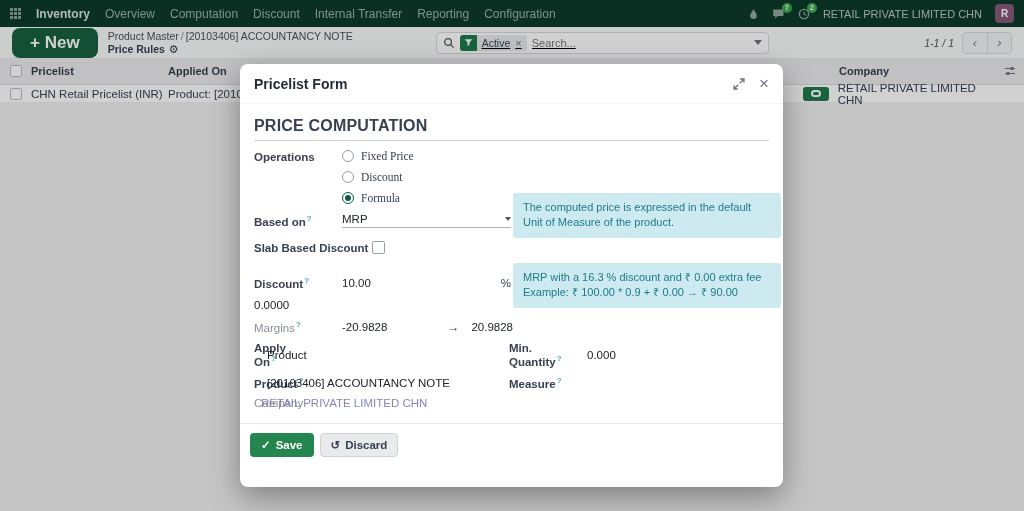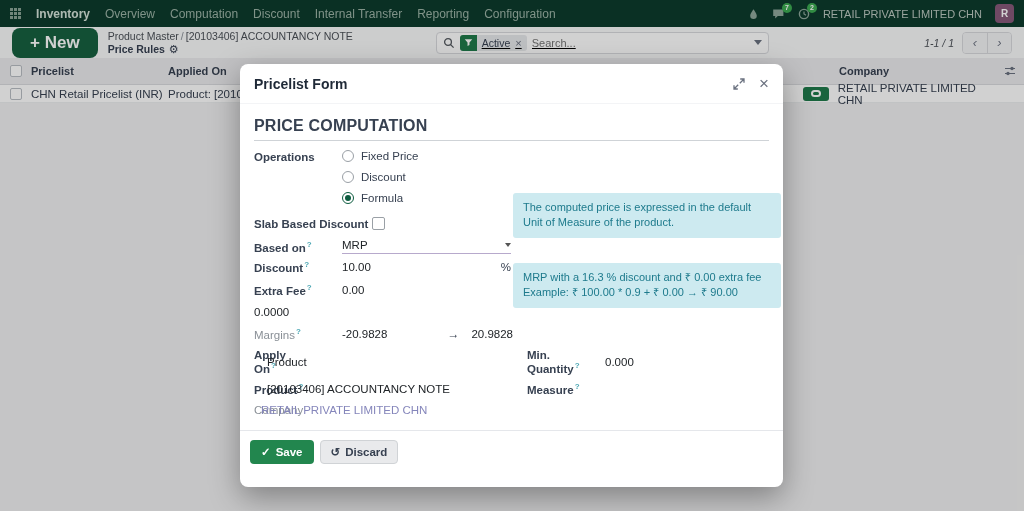--- a/index.html
+++ b/index.html
@@ -67,21 +67,21 @@
   .modal-body { padding:0 14px; position:relative; }
   .section-title { margin-top:13px; padding-bottom:5px; border-bottom:1px solid #cfd3d7; font-size:16px; font-weight:bold; color:#374151; letter-spacing:.2px; }
 
   .frow { display:flex; align-items:center; width:257px; }
   .flabel { width:88px; font-size:11.5px; font-weight:bold; color:#374151; flex-shrink:0; }
   .flabel.muted { color:#8a9097; font-weight:normal; }
   .fvalue { font-size:11.5px; color:#212529; }
   sup.help { font-size:8px; color:#4ba6b3; font-weight:bold; margin-left:1px; }
 
   .comp-block { display:flex; margin-top:9px; }
-  .radio-group { display:flex; flex-direction:column; gap:9px; }
+  .radio-group { display:flex; flex-direction:column; gap:9px;font-family:Liberation Serif, serif; }
   .radio-line { display:flex; align-items:center; gap:7px; cursor:pointer; }
   .radio { width:12px; height:12px; border:1px solid #9aa0a6; border-radius:50%; background:#fff; position:relative; flex-shrink:0; }
   .radio.selected { border-color:#0d5c3f; }
   .radio.selected::after { content:""; position:absolute; inset:2px; border-radius:50%; background:#0d5c3f; }
   .radio-label { font-size:11.5px; color:#374151; }
 
   .checkbox { width:13px; height:13px; border:1px solid #9aa0a6; border-radius:2px; background:#fff; cursor:pointer; }
 
   .select-field { width:171px; display:flex; align-items:center; justify-content:space-between; border-bottom:1px solid #b7a9cc; padding-bottom:2px; cursor:pointer; }
   .select-caret { width:0; height:0; border-left:3.5px solid transparent; border-right:3.5px solid transparent; border-top:4.5px solid #555; }
@@ -89,27 +89,27 @@
   .suffix { margin-left:auto; font-size:11.5px; color:#374151; }
   .margin-arrow { margin:0 12px 0 60px; color:#374151; font-size:12px; }
 
   .alert { position:absolute; left:273px; width:268px; background:#cdeaf0; border-radius:3px; padding:7px 10px; font-size:11px; line-height:1.4; color:#1d7a8c; }
   .alert-1 { top:76px; }
   .alert-2 { top:146px; }
 
   .cond-row { display:flex; margin-top:8px; }
   .cond-left { display:flex; align-items:center; width:255px; }
   .cond-left .flabel { width:49px; }
-  .cond-right { display:flex; align-items:center; margin-left:18px; }
+  .cond-right { display:flex; align-items:center; }
   .cond-right .flabel { width:78px; }
   .link-value { color:#8586bb; }
 
   .modal-footer { margin-top:14px; border-top:1px solid #e5e7eb; padding:9px 10px; display:flex; gap:6px; }
   .btn-save { background:#22864e; color:#fff; border:none; border-radius:4px; font-size:11.5px; font-weight:bold; padding:5px 11px; display:flex; align-items:center; gap:5px; cursor:pointer; font-family:inherit; }
-  .btn-discard { background:#e9eaec; color:#374151; border:1px solid #d0d3d6; border-radius:4px; font-size:11.5px; font-weight:bold; padding:4px 10px; display:flex; align-items:center; gap:5px; cursor:pointer; font-family:inherit; } .mt9 { margin-top:9px; } .mt10 { margin-top:6px; }
+  .btn-discard { background:#e9eaec; color:#374151; border:1px solid #d0d3d6; border-radius:4px; font-size:11.5px; font-weight:bold; padding:4px 10px; display:flex; align-items:center; gap:5px; cursor:pointer; font-family:inherit; } .mt9 { margin-top:9px; } .mt10 { margin-top:22px; }
 </style>
 </head>
 <body>
 
 <div class="navbar">
   <span class="apps-grid">
       <i></i>
       <i></i>
       <i></i>
       <i></i>
@@ -261,43 +261,39 @@
 
     <div class="alert alert-1">
       <span>The computed price is expressed in the default Unit of Measure of the product.</span>
     </div>
 
     <div class="alert alert-2">
       <div>MRP with a 16.3 % discount and ₹ 0.00 extra fee</div>
       <div>Example: ₹ 100.00 * 0.9 + ₹ 0.00  →  ₹ 90.00</div>
     </div>
 
-    <div class="frow" style="margin-top:13px;">
-      <span class="flabel" style="width:118px;">Slab Based Discount</span>
-      <span class="checkbox"></span>
-    </div>
-
     <div class="frow mt9">
       <span class="flabel"><span>Based on</span><sup class="help">?</sup></span>
       <span class="select-field">
         <span class="fvalue">MRP</span>
         <span class="select-caret"></span>
       </span>
     </div>
 
+    <div class="frow" style="margin-top:13px;">
+      <span class="flabel" style="width:118px;">Slab Based Discount</span>
+      <span class="checkbox"></span>
+    </div>
+
     <div class="frow mt10">
       <span class="flabel"><span>Discount</span><sup class="help">?</sup></span>
       <span class="fvalue">10.00</span>
       <span class="suffix">%</span>
     </div>
 
-    <div class="frow mt9">
-      <span class="flabel"><span>Extra Fee</span><sup class="help">?</sup></span>
-      <span class="fvalue">0.00</span>
-    </div>
 
     <div class="frow mt9">
       <span class="fvalue">0.0000</span>
     </div>
 
     <div class="frow mt9" style="width:300px;">
       <span class="flabel muted"><span>Margins</span><sup class="help">?</sup></span>
       <span class="fvalue">-20.9828</span>
       <span class="margin-arrow">→</span>
       <span class="fvalue">20.9828</span>

